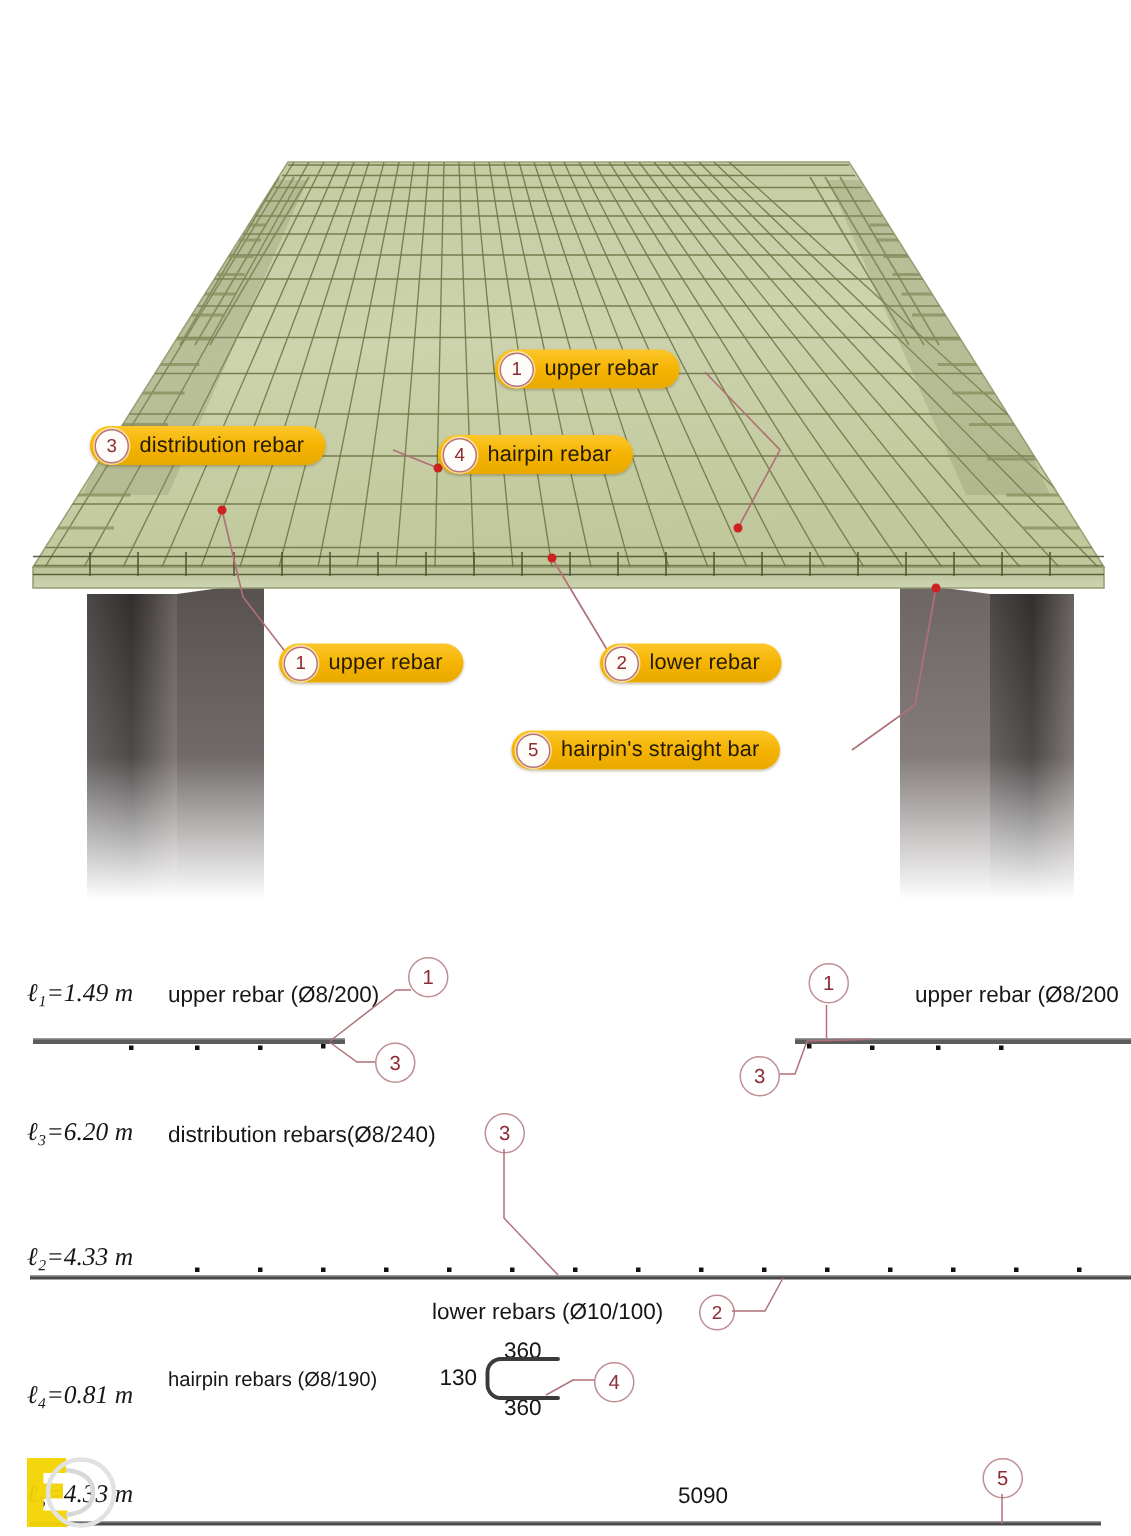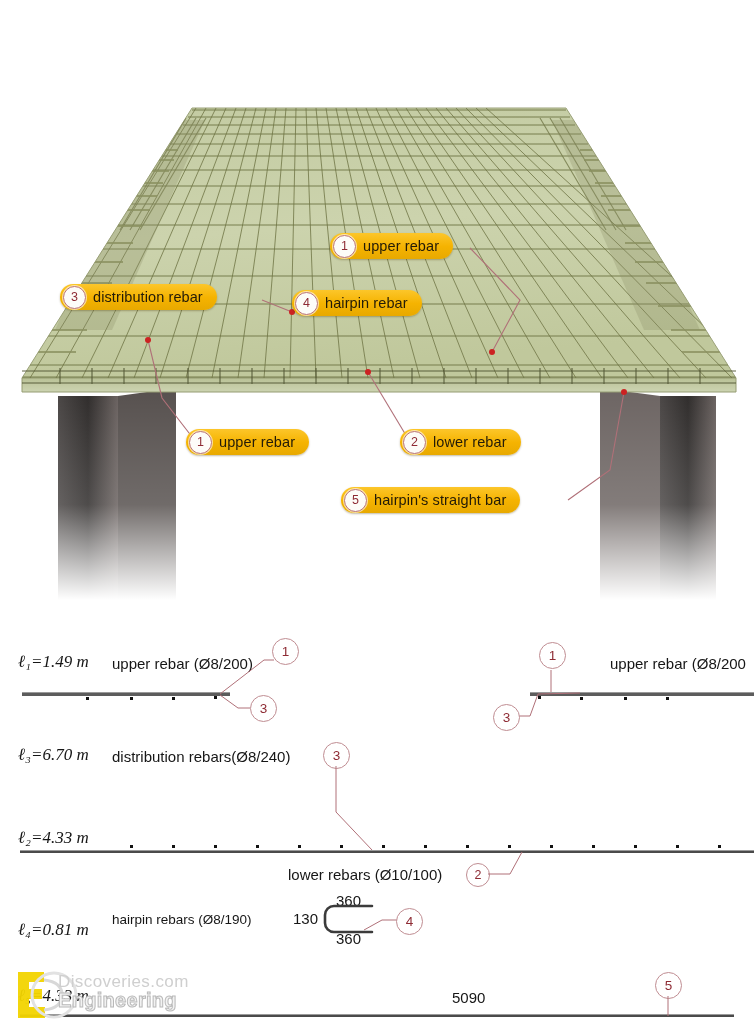--- a/index.html
+++ b/index.html
@@ -299,21 +299,21 @@
     <div class="dot" style="left:666px;top:97px;"></div>
     <svg style="position:absolute;left:500px;top:50px;width:120px;height:82px;" viewBox="0 0 120 82">
       <path d="M51,42 L51,20" stroke="#b07078" stroke-width="1" fill="none"></path>
       <path d="M38,44 L30,66 L14,66" stroke="#b07078" stroke-width="1" fill="none"></path>
       <path d="M80,43 L38,44" stroke="#b07078" stroke-width="1" fill="none"></path>
     </svg>
     <div class="badge" style="left:539px;top:42px;">1</div>
     <div class="badge" style="left:493px;top:104px;">3</div>
 
     <div class="lbl" style="left:18px;top:145px;">
-      <span class="ell">ℓ₃=6.70 m</span>
+      <span class="ell">ℓ₃=6.20 m</span>
     </div>
     <div class="lbl" style="left:112px;top:148px;">distribution rebars(Ø8/240)</div>
     <div class="badge" style="left:323px;top:142px;">3</div>
     <svg style="position:absolute;left:300px;top:166px;width:120px;height:90px;" viewBox="0 0 120 90">
       <path d="M36,0 L36,46 L72,84" stroke="#b07078" stroke-width="1" fill="none"></path>
     </svg>
 
     <div class="lbl" style="left:18px;top:228px;">
       <span class="ell">ℓ₂=4.33 m</span>
     </div>
@@ -361,18 +361,14 @@
     <svg style="position:absolute;left:660px;top:396px;width:24px;height:22px;" viewBox="0 0 24 22">
       <path d="M8,0 L8,20" stroke="#b07078" stroke-width="1" fill="none"></path>
     </svg>
   </div>
 
   <svg class="wm wm-logo" viewBox="0 0 74 54">
     <path d="M4,4 h26 v10 h-15 v7 h13 v10 h-13 v8 h16 v11 h-27 z" fill="#f2d400" opacity="0.95"></path>
     <circle cx="40" cy="27" r="22" fill="none" stroke="#e2e2e2" stroke-width="3"></circle>
     <path d="M30,12 q18,2 18,15 q0,13 -18,15" fill="none" stroke="#d8d8d8" stroke-width="3"></path>
   </svg>
-  <div class="wm wm-txt">
-    <div class="w1">Discoveries.com</div>
-    <div class="w2">Engineering</div>
-  </div>
 
 </div>
 
 </body></html>

